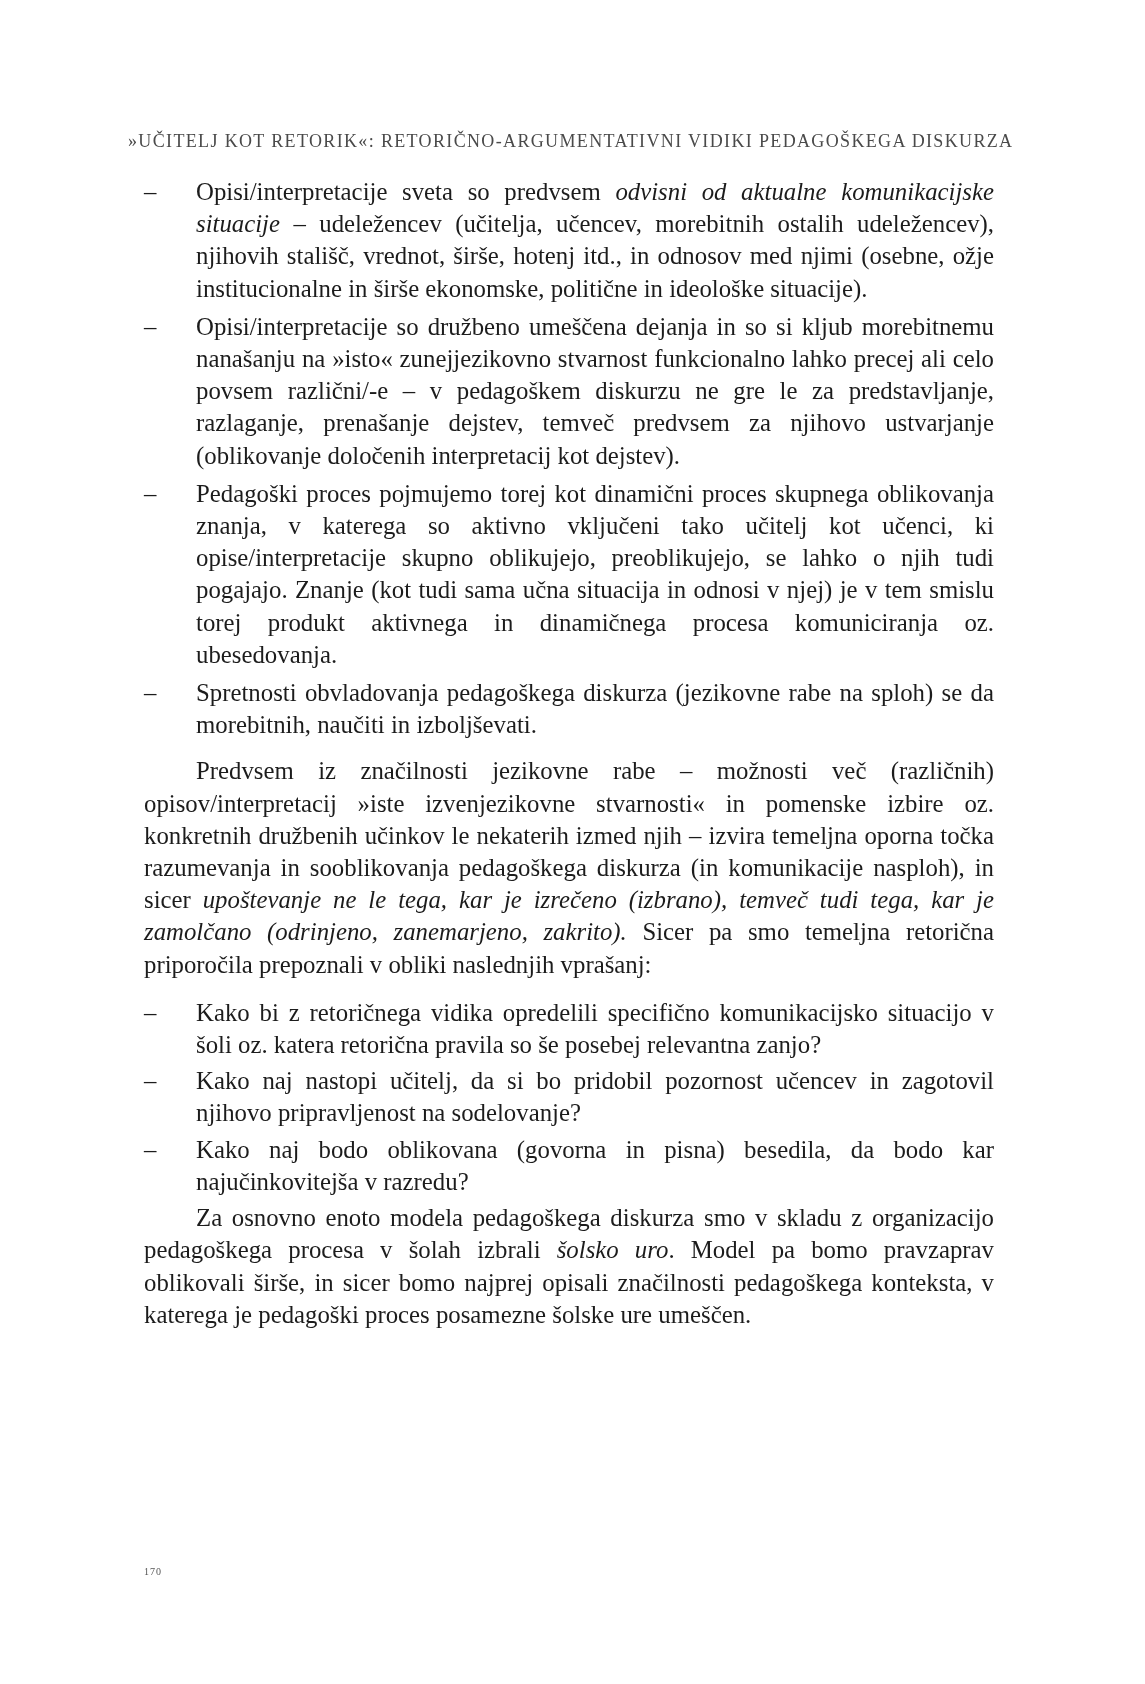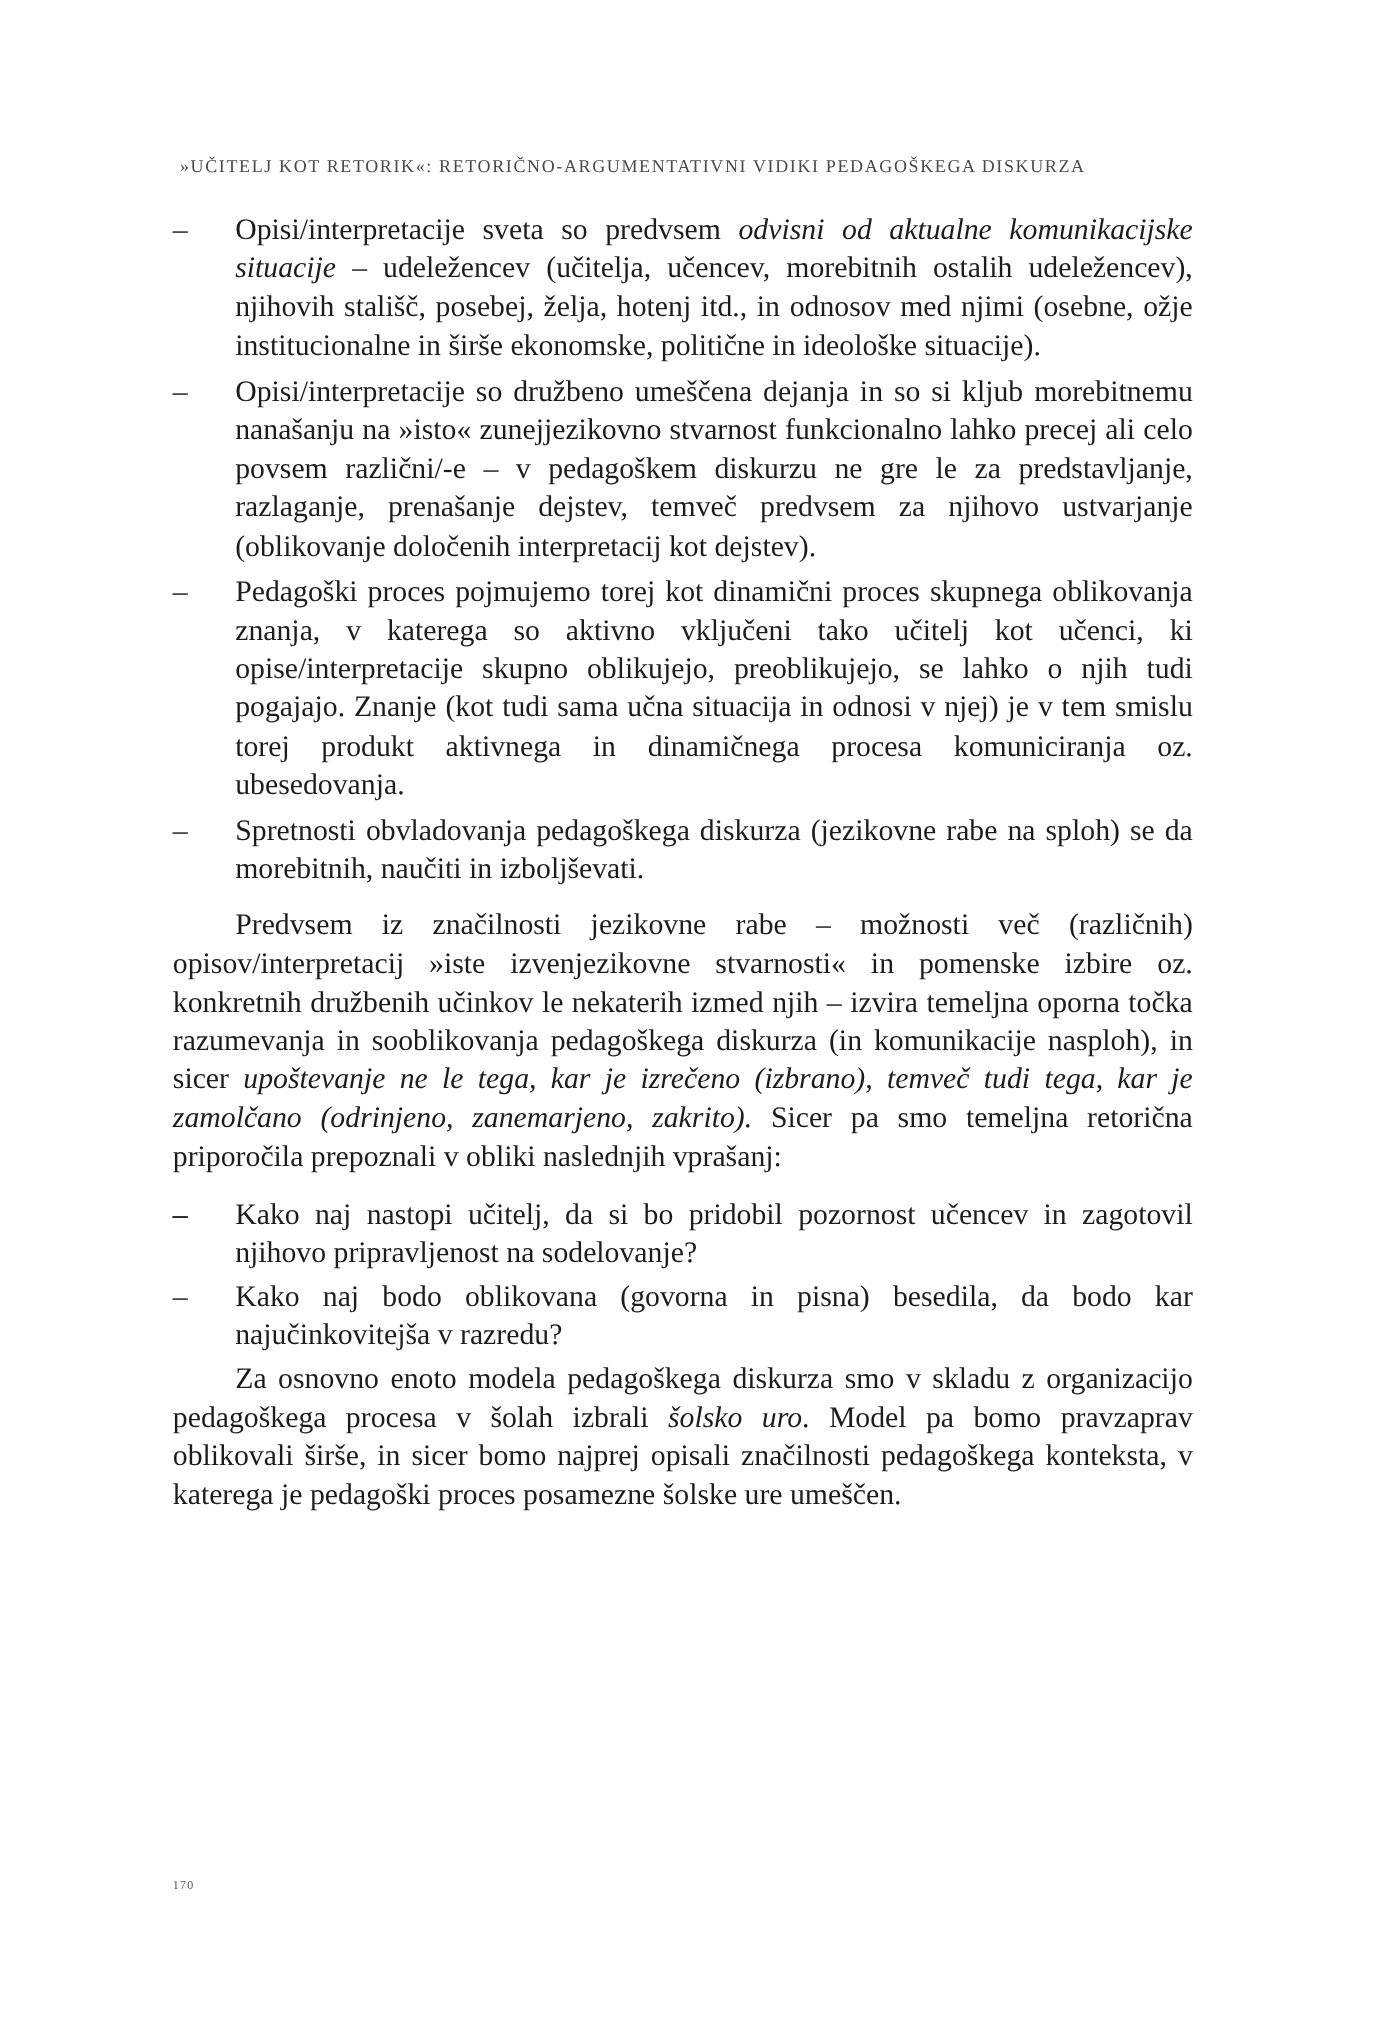--- a/index.html
+++ b/index.html
@@ -11,23 +11,23 @@
       width: 1145px;
       height: 1684px;
       position: relative;
       overflow: hidden;
       font-family: "Liberation Serif", "DejaVu Serif", serif;
       color: #1c1c1c;
     }
     .running-header {
       position: absolute;
       top: 131px;
-      left: 150px;
+      left: 128px;
       width: 850px;
-      font-size: 15px;
+      font-size: 18px;
       letter-spacing: 1.35px;
       color: #4a4a4a;
       white-space: nowrap;
     }
     .content {
       position: absolute;
       top: 176px;
       left: 144px;
       width: 850px;
       font-size: 24.8px;
@@ -71,21 +71,21 @@
 </head>
 <body>
 
 <div class="running-header">»UČITELJ KOT RETORIK«: RETORIČNO-ARGUMENTATIVNI VIDIKI PEDAGOŠKEGA DISKURZA</div>
 
 <div class="content">
 
   <ul class="bullet-list list-1">
     <li class="bullet-item">
       <span class="dash">–</span>
-      <span>Opisi/interpretacije sveta so predvsem </span><em>odvisni od aktualne komunikacijske situacije</em><span> – udeležencev (učitelja, učencev, morebitnih ostalih udeležencev), njihovih stališč, posebej, želja, hotenj itd., in odnosov med njimi (osebne, ožje institucionalne in širše ekonomske, politične in ideološke situacije).</span>
+      <span>Opisi/interpretacije sveta so predvsem </span><em>odvisni od aktualne komunikacijske situacije</em><span> – udeležencev (učitelja, učencev, morebitnih ostalih udeležencev), njihovih stališč, vrednot, širše, hotenj itd., in odnosov med njimi (osebne, ožje institucionalne in širše ekonomske, politične in ideološke situacije).</span>
     </li>
     <li class="bullet-item">
       <span class="dash">–</span>
       <span>Opisi/interpretacije so družbeno umeščena dejanja in so si kljub morebitnemu nanašanju na »isto« zunejjezikovno stvarnost funkcionalno lahko precej ali celo povsem različni/-e – v pedagoškem diskurzu ne gre le za predstavljanje, razlaganje, prenašanje dejstev, temveč predvsem za njihovo ustvarjanje (oblikovanje določenih interpretacij kot dejstev).</span>
     </li>
     <li class="bullet-item">
       <span class="dash">–</span>
       <span>Pedagoški proces pojmujemo torej kot dinamični proces skupnega oblikovanja znanja, v katerega so aktivno vključeni tako učitelj kot učenci, ki opise/interpretacije skupno oblikujejo, preoblikujejo, se lahko o njih tudi pogajajo. Znanje (kot tudi sama učna situacija in odnosi v njej) je v tem smislu torej produkt aktivnega in dinamičnega procesa komuniciranja oz. ubesedovanja.</span>
     </li>
     <li class="bullet-item">
@@ -94,20 +94,21 @@
     </li>
   </ul>
 
   <p class="paragraph para-1">
     <span>Predvsem iz značilnosti jezikovne rabe – možnosti več (različnih) opisov/interpretacij »iste izvenjezikovne stvarnosti« in pomenske izbire oz. konkretnih družbenih učinkov le nekaterih izmed njih – izvira temeljna oporna točka razumevanja in sooblikovanja pedagoškega diskurza (in komunikacije nasploh), in sicer </span><em>upoštevanje ne le tega, kar je izrečeno (izbrano), temveč tudi tega, kar je zamolčano (odrinjeno, zanemarjeno, zakrito).</em><span> Sicer pa smo  temeljna retorična priporočila prepoznali v obliki naslednjih vprašanj:</span>
   </p>
 
   <ul class="bullet-list list-2">
     <li class="bullet-item">
       <span class="dash">–</span>
+      <span>Kako bi z retoričnega vidika opredelili specifično komunikacijsko situacijo v šoli oz. katera retorična pravila so še posebej relevantna zanjo?</span>
     </li>
     <li class="bullet-item">
       <span class="dash">–</span>
       <span>Kako naj nastopi učitelj, da si bo pridobil pozornost učencev in zagotovil njihovo pripravljenost na sodelovanje?</span>
     </li>
     <li class="bullet-item">
       <span class="dash">–</span>
       <span>Kako naj bodo oblikovana (govorna in pisna) besedila, da bodo kar najučinkovitejša v razredu?</span>
     </li>
   </ul>

